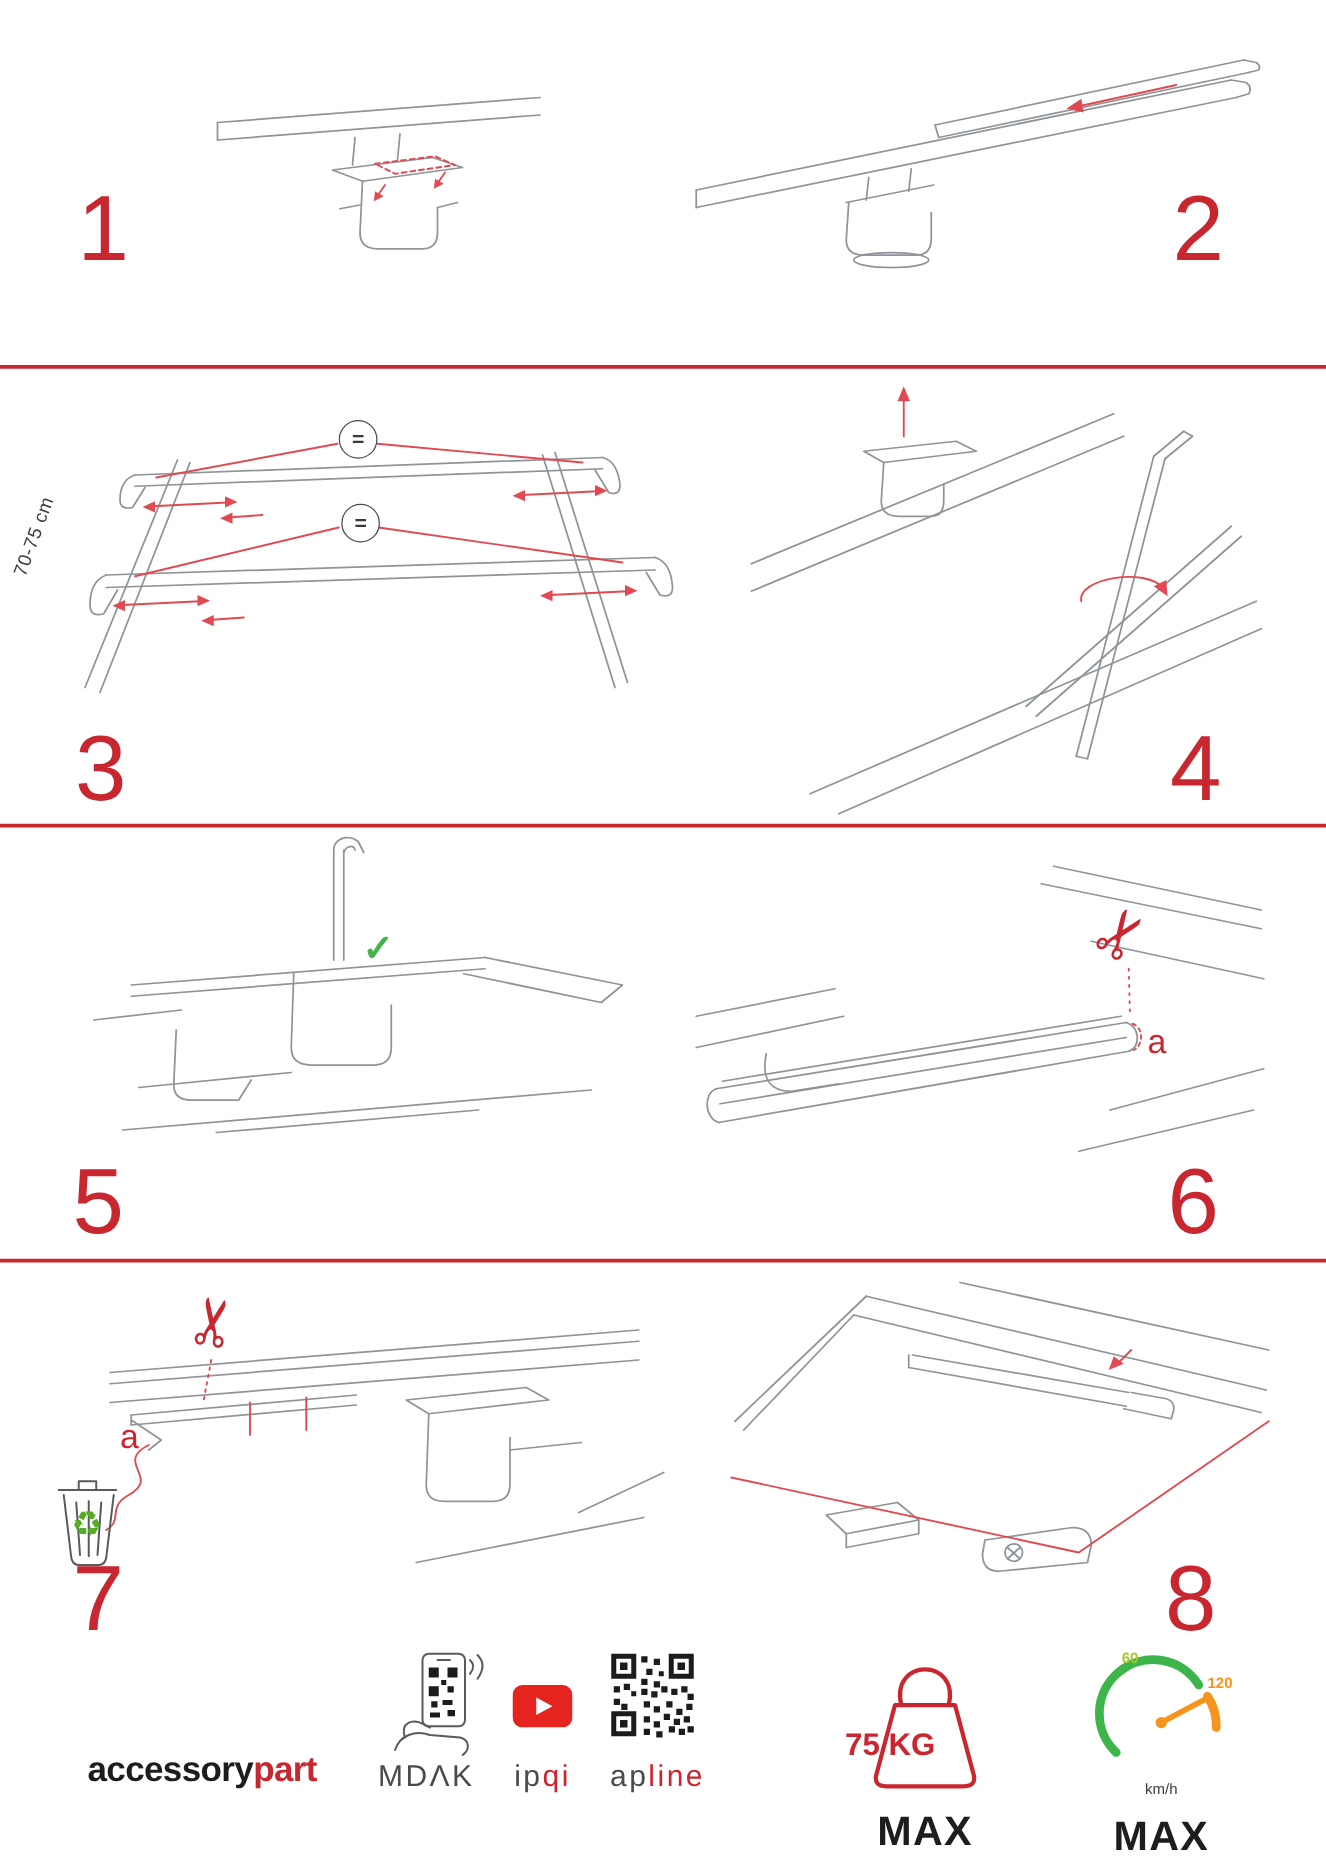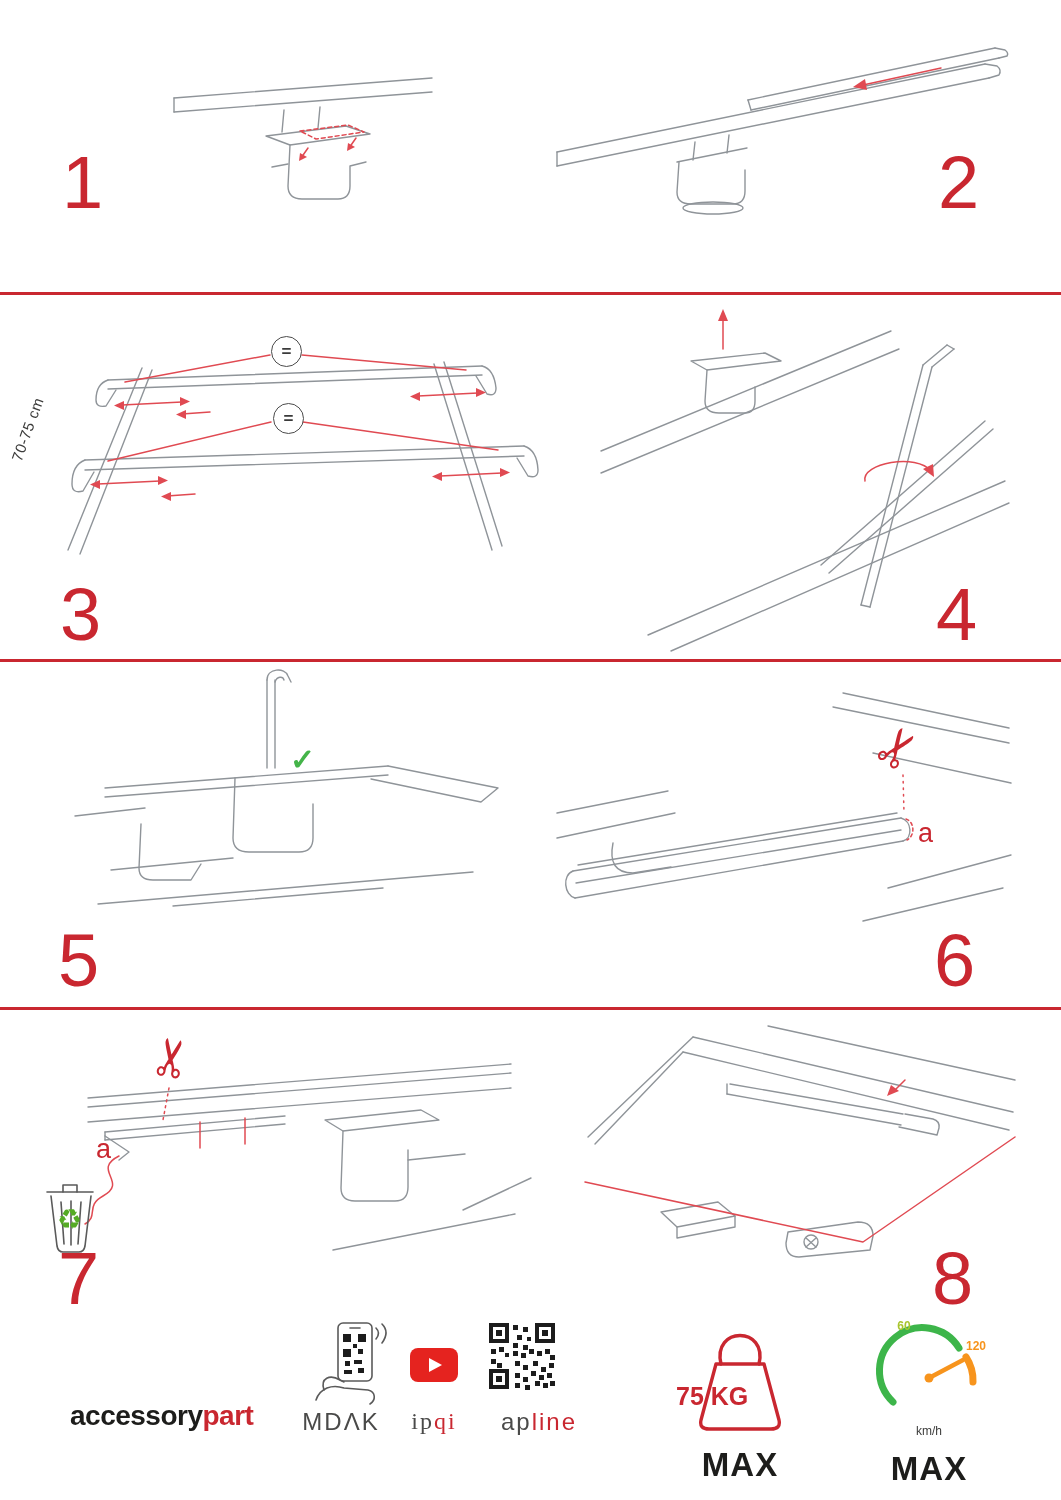--- a/index.html
+++ b/index.html
@@ -280,21 +280,21 @@
     <path class="dk" d="M6,80 C10,68 22,64 34,68 L58,70 C66,72 66,80 60,84"></path>
     <path class="dk" d="M66,8 q5,5 0,11"></path>
     <path class="dk" d="M72,4 q8,8 0,19"></path>
   </svg>
   <div class="partner" style="left:290px; top:1408px; width:102px;">MDΛK</div>
 
   <svg class="illus" style="left:410px; top:1348px;" width="48" height="34" viewBox="0 0 48 34">
     <rect width="48" height="34" rx="8" fill="#e5231f"></rect>
     <polygon points="19,10 19,24 32,17" fill="#ffffff"></polygon>
   </svg>
-  <div class="partner" style="left:406px; top:1408px; width:56px;font-family:Liberation Serif, serif;">
+  <div class="partner" style="left:406px; top:1408px; width:56px;">
     <span>ip</span><span class="sec">qi</span>
   </div>
 
   <svg class="illus" style="left:487px; top:1321px;" width="70" height="70" viewBox="0 0 70 70">
     <g class="qf">
       <rect x="2" y="2" width="20" height="20"></rect>
         <rect x="6" y="6" width="12" height="12" fill="#ffffff"></rect>
         <rect x="9" y="9" width="6" height="6"></rect>
       <rect x="48" y="2" width="20" height="20"></rect>
         <rect x="52" y="6" width="12" height="12" fill="#ffffff"></rect>
@@ -329,21 +329,21 @@
       <rect x="44" y="50" width="5" height="5"></rect>
         <rect x="52" y="54" width="5" height="5"></rect>
       <rect x="60" y="52" width="5" height="5"></rect>
         <rect x="63" y="60" width="5" height="5"></rect>
       <rect x="28" y="62" width="5" height="5"></rect>
         <rect x="38" y="64" width="5" height="5"></rect>
       <rect x="48" y="60" width="5" height="5"></rect>
         <rect x="56" y="62" width="5" height="5"></rect>
     </g>
   </svg>
-  <div class="partner" style="left:495px; top:1408px; width:88px;">
+  <div class="partner" style="left:482px; top:1408px; width:88px;">
     <span>ap</span><span class="sec">line</span>
   </div>
 
   <svg class="illus" style="left:676px; top:1316px;" width="128" height="128" viewBox="0 0 128 128">
     <path class="kb" d="M45,48 C36,10 92,10 83,48"></path>
     <path class="kb" d="M40,48 L88,48 L103,104 Q105,113 95,113 L33,113 Q23,113 25,104 Z"></path>
   </svg>
   <div class="weight-label">75 KG</div>
   <div class="max-label" style="left:676px; top:1446px; width:128px;">MAX</div>
 

